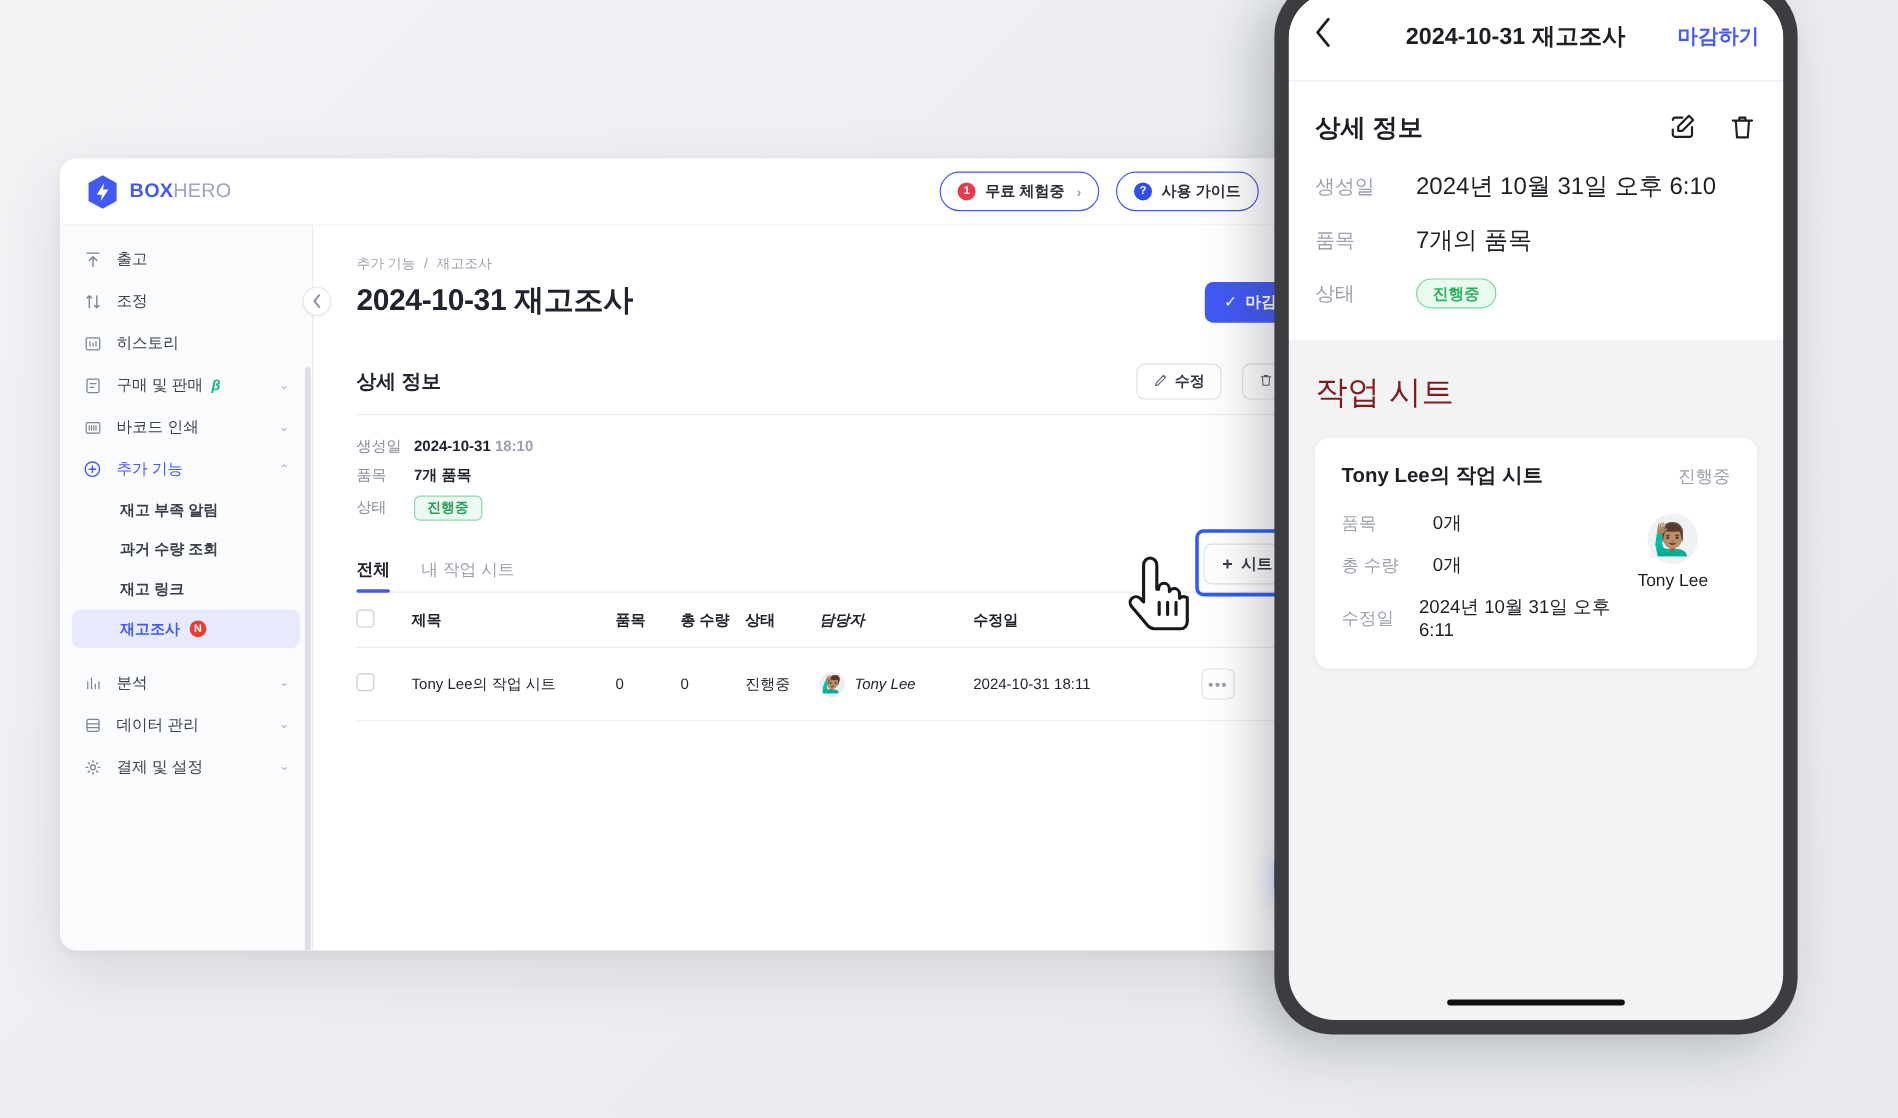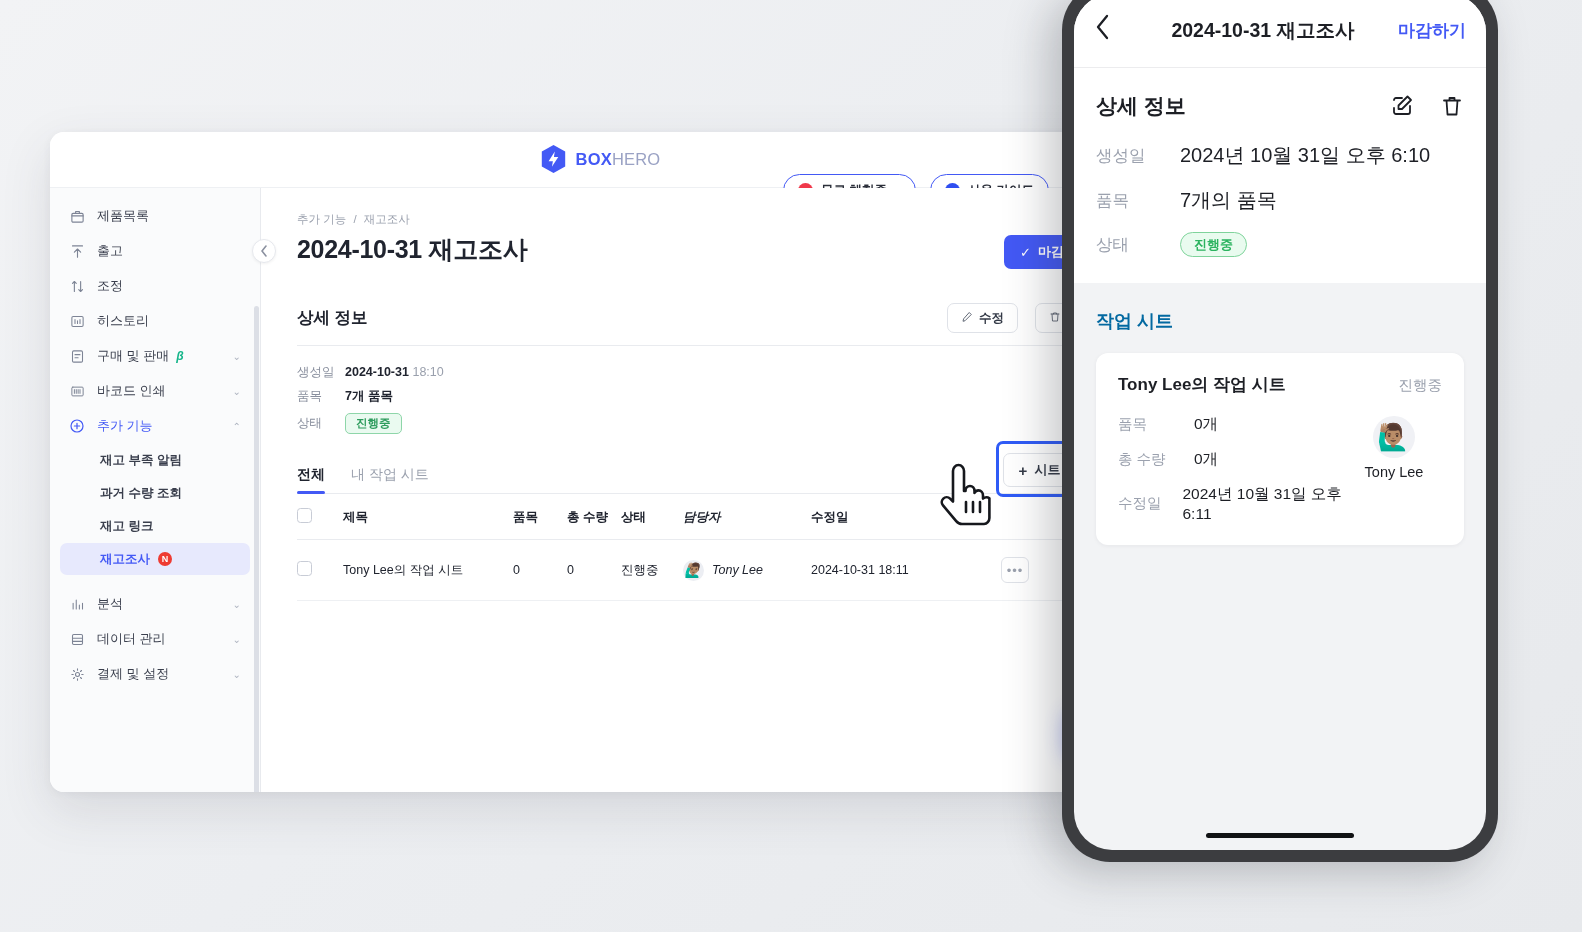--- a/index.html
+++ b/index.html
@@ -21,25 +21,24 @@
     background: #ffffff;
     border-radius: 14px;
     box-shadow: 0 18px 50px rgba(60,64,78,0.13), 0 2px 8px rgba(60,64,78,0.06);
     overflow: hidden;
   }
 
   
   .app-topbar {
     height: 56px;
     display: flex; align-items: center;
-    padding: 12px 22px 0 22px;
+    padding: 0 22px 0 22px;
     background: #fff;
     border-bottom: 1px solid #eef0f3;
     position: relative;
-    flex-direction: column;
   }
   .brand { display: flex; align-items: center; gap: 9px; }
   .brand-logo { width: 27px; height: 30px; position: relative; }
   .brand-text { font-size: 16.5px; letter-spacing: .2px; }
   .brand-text .b1 { color: #4359f5; font-weight: 700; }
   .brand-text .b2 { color: #9aa2c4; font-weight: 500; }
 
   .topbar-right {
     margin-left: auto;
     display: flex; align-items: center; gap: 14px;
@@ -172,21 +171,21 @@
     font-size: 12.5px; font-weight: 700; color: #343a47; cursor: pointer;
     font-family: inherit;
   }
   .head-actions { margin-left: auto; display: flex; gap: 17px; }
   .detail-divider { border-top: 1px solid #e9ebef; margin-top: 12px; }
 
   .detail-list { margin-top: 14px; }
   .detail-row { display: flex; align-items: center; height: 24px; }
   .detail-key { width: 48px; font-size: 12.5px; color: #878d9c; }
   .detail-val { font-size: 12.5px; color: #20242f; font-weight: 700; }
-  .detail-val .muted { color: #9aa0ad; font-weight: 400; }
+  .detail-val .muted { color: #9aa0ad; font-weight: 700; }
   .chip-green {
     display: inline-flex; align-items: center; justify-content: center;
     height: 21px; padding: 0 10px; border-radius: 5px;
     border: 1px solid #8ed6a9; background: #eafaf0;
     color: #2e9c5d; font-size: 11.5px; font-weight: 700;
   }
 
   
   .tabs-wrap { margin-top: 28px; display: flex; align-items: flex-end; position: relative; }
   .tab {
@@ -302,21 +301,21 @@
   .ph-val { font-size: 20px; color: #1d1f25; }
   .ph-chip {
     display: inline-flex; align-items: center; justify-content: center;
     height: 25px; padding: 0 13px; border-radius: 999px;
     border: 1px solid #7fd39b; background: #e9fbef;
     color: #2bb35f; font-size: 13px; font-weight: 700;
   }
 
   .ph-section { padding: 26px 22px 0 22px; flex: 1; }
   .ph-section-head { display: flex; align-items: center; margin-bottom: 20px; }
-  .ph-section-title { font-size: 18px; font-weight: 700; color: #0369a1; }
+  .ph-section-title { font-size: 27px; font-weight: 400; color: #7f1d1d; }
   .ph-add-btn {
     margin-left: auto;
     height: 50px; padding: 0 20px;
     border: 3px solid #4359f5; border-radius: 9px;
     background: #fff; color: #4359f5;
     font-size: 17.5px; font-weight: 700; cursor: pointer;
     font-family: inherit;
     display: flex; align-items: center;
   }
   .sheet-card {
@@ -383,29 +382,20 @@
         <span class="bell-badge">N</span>
       </div>
       <div class="avatar-top">🙋🏽‍♂️</div>
     </div>
   </div>
 
   <div class="app-body">
 
     <div class="sidebar">
 
-      <div class="nav-item">
-        <span class="nav-ico">
-          <svg width="15" height="15" viewBox="0 0 24 24" fill="none" stroke="currentColor" stroke-width="1.8" stroke-linecap="round" stroke-linejoin="round">
-              <rect x="3" y="7" width="18" height="14" rx="2"></rect>
-              <path d="M3 11h18M9 7V4h6v3"></path>
-            </svg>
-        </span>
-        <span>제품목록</span>
-      </div>
 
 
       <div class="nav-item">
         <span class="nav-ico">
           <svg width="15" height="15" viewBox="0 0 24 24" fill="none" stroke="currentColor" stroke-width="1.8" stroke-linecap="round" stroke-linejoin="round">
               <path d="M12 21V9M7 13l5-5 5 5M4 3h16"></path>
             </svg>
         </span>
         <span>출고</span>
       </div>

